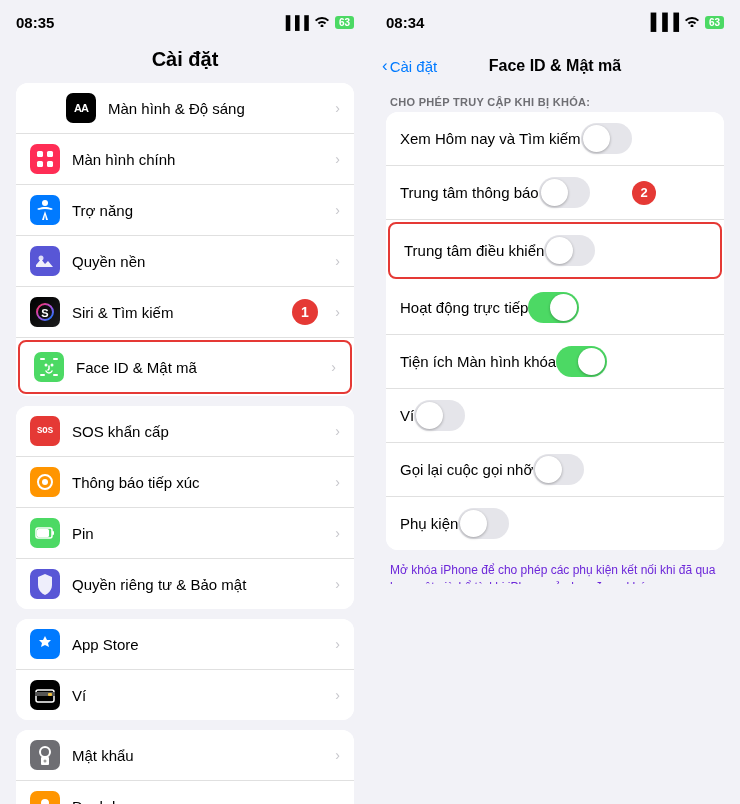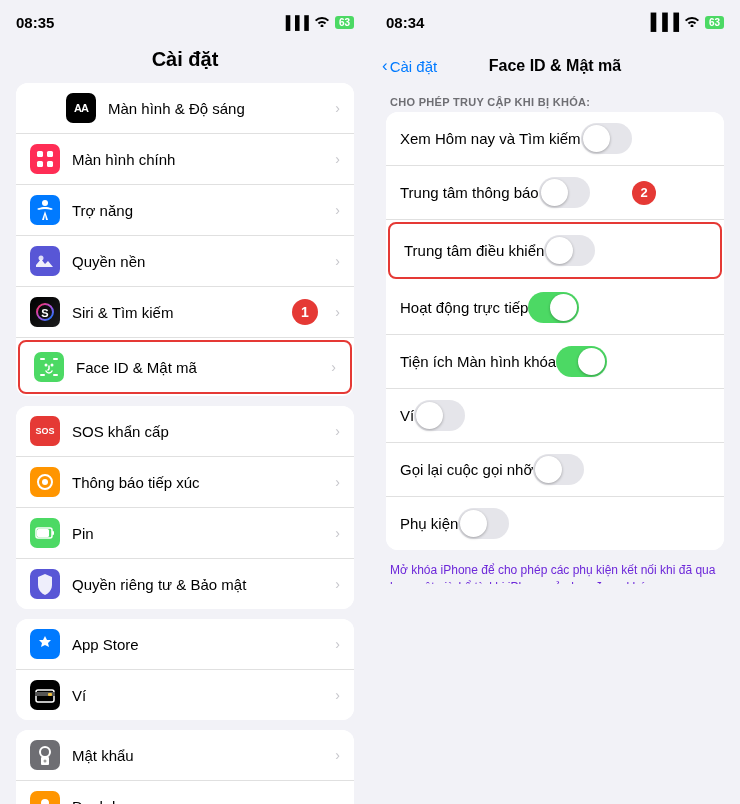--- a/index.html
+++ b/index.html
@@ -101,21 +101,21 @@
       flex-shrink: 0;
       font-size: 16px;
       color: #fff;
     }
     .icon-aa { background: #000; font-size: 11px; font-weight: 700; letter-spacing: -1px; margin-left: 36px; }
     .icon-grid { background: #ff2d55; }
     .icon-accessibility { background: #007aff; }
     .icon-wallpaper { background: #5856d6; }
     .icon-siri { background: linear-gradient(135deg, #000 0%, #1c1c1e 100%); }
     .icon-faceid { background: #4cd964; }
-    .icon-sos { background: #e53935; font-size: 10px; font-weight: 800; }
+    .icon-sos { background: #e53935; font-size: 10px; font-weight: 800; font-family: Liberation Mono, monospace; }
     .icon-notification { background: #ff9500; }
     .icon-battery { background: #4cd964; }
     .icon-privacy { background: #5856d6; }
     .icon-appstore { background: #007aff; }
     .icon-wallet { background: #000; }
     .icon-password { background: #6e6e73; }
     .icon-contacts { background: #ff9500; }
 
     .item-label {
       flex: 1;

